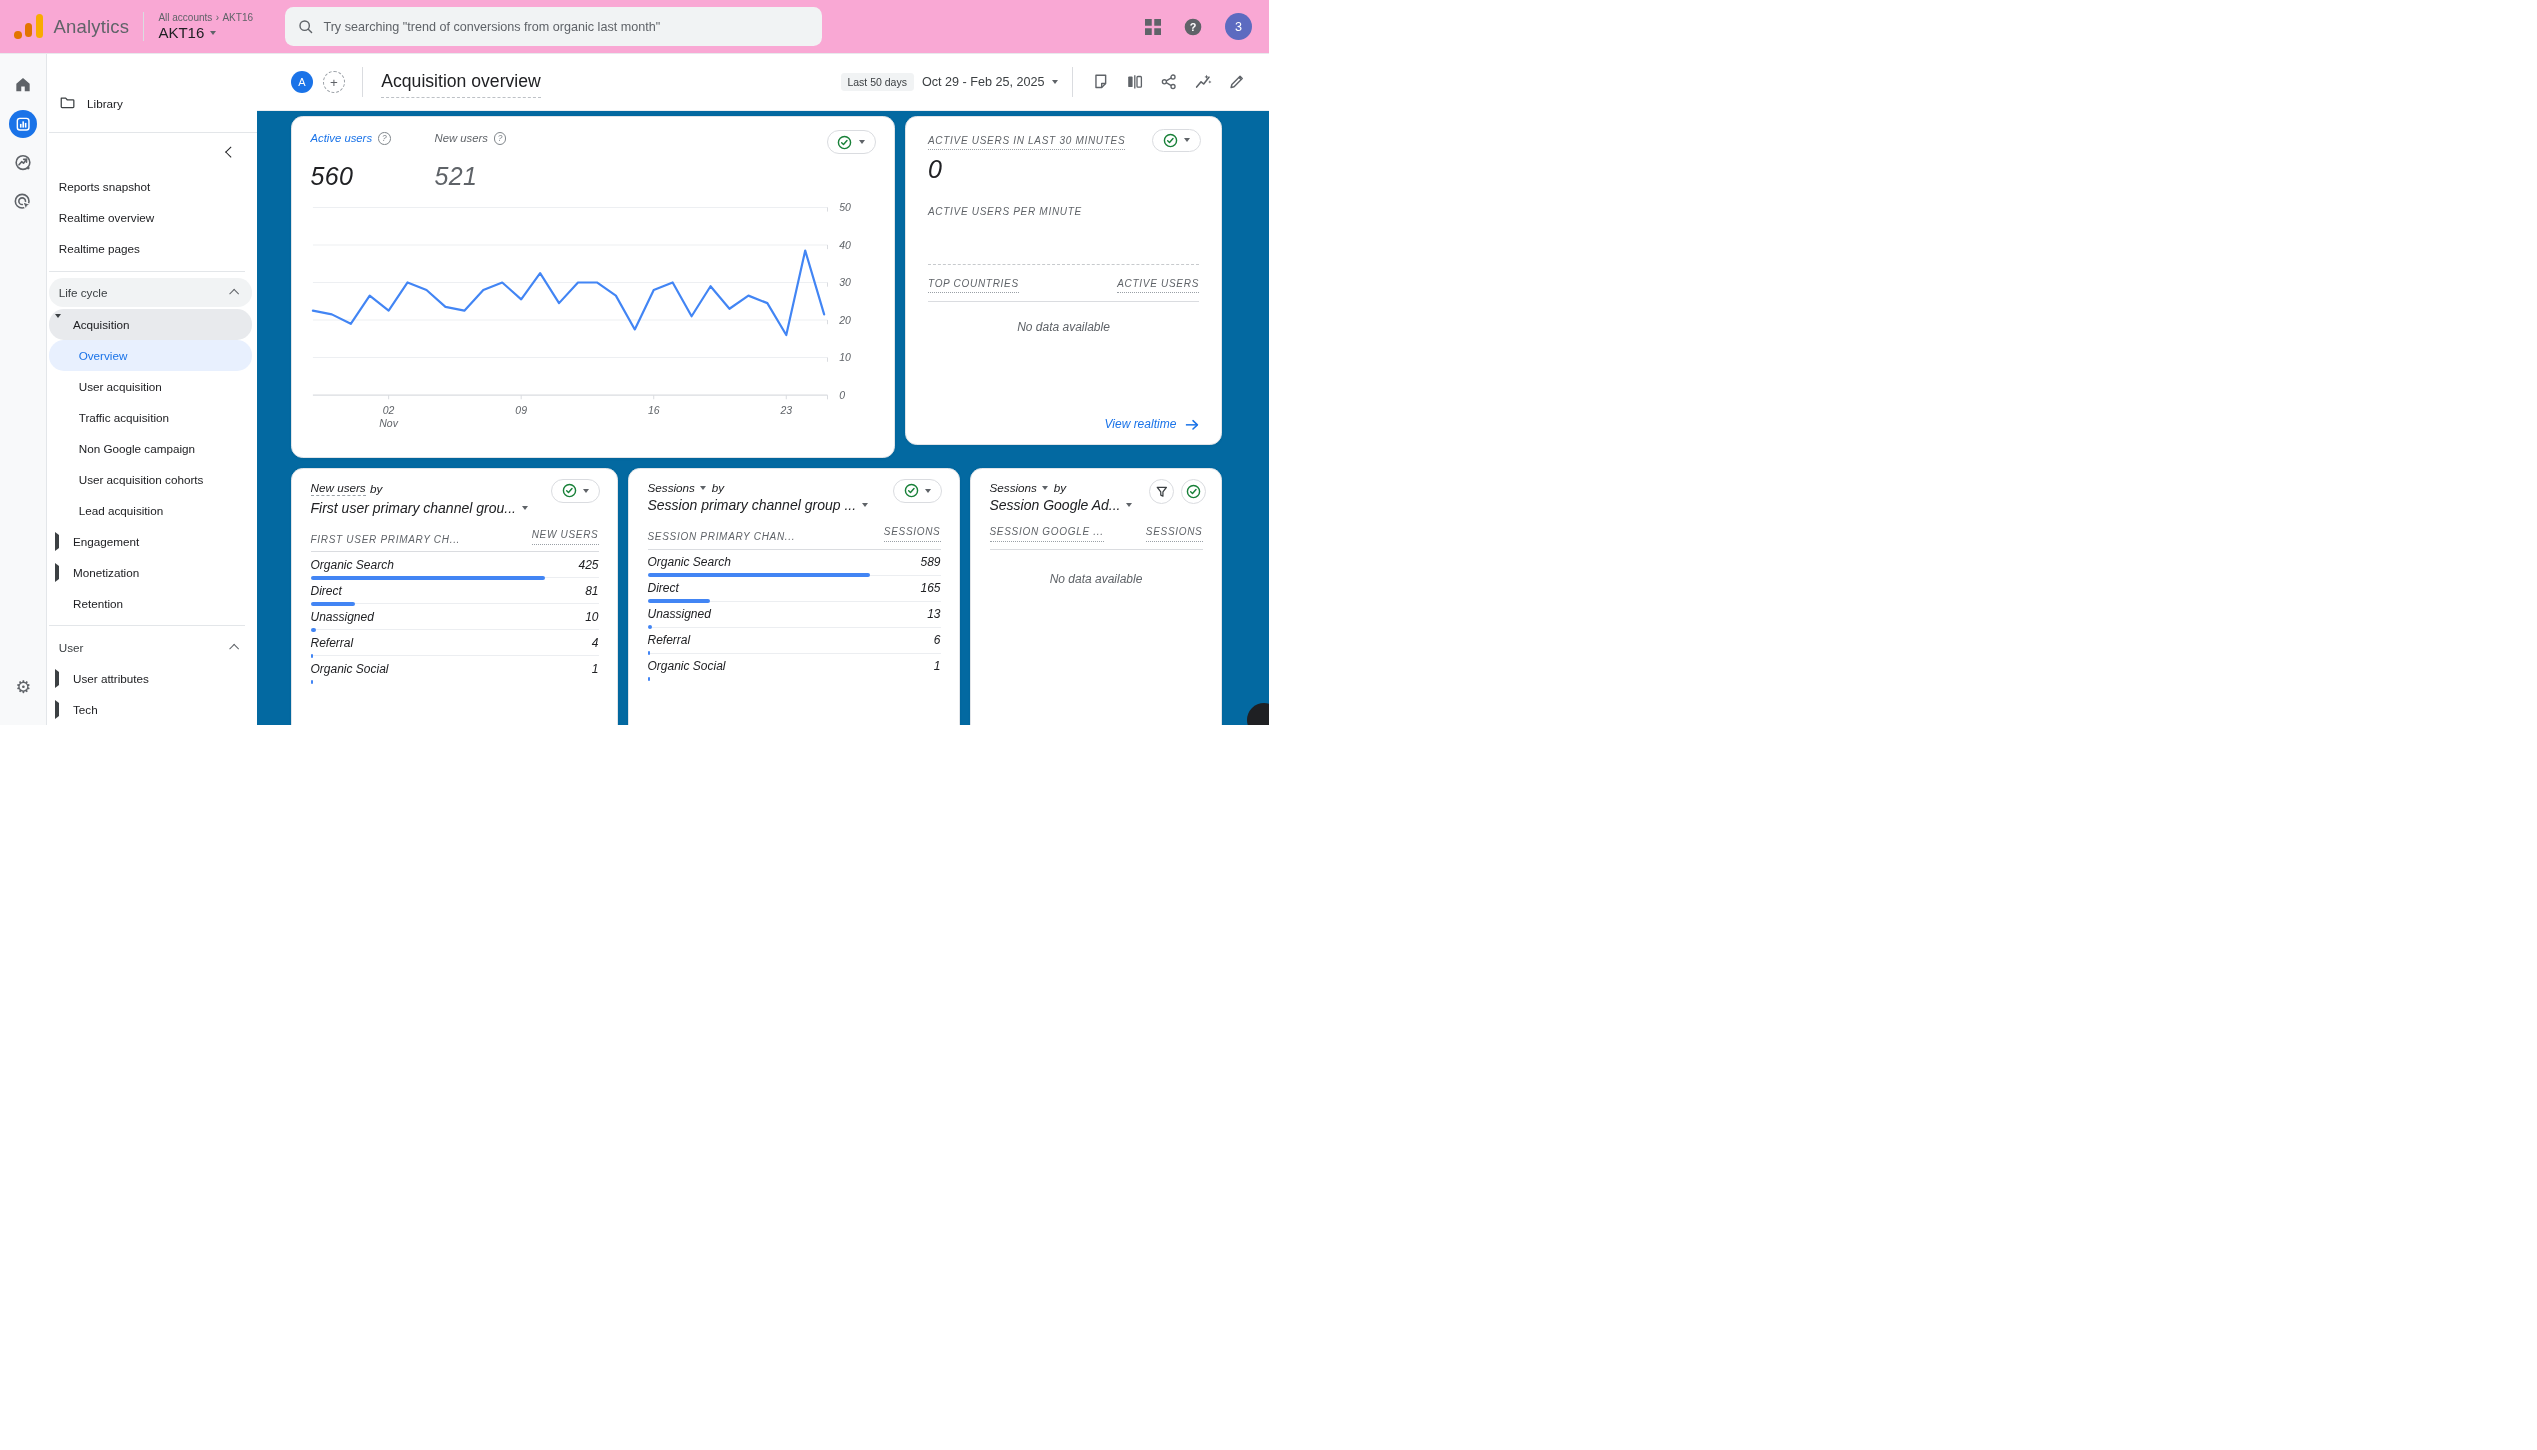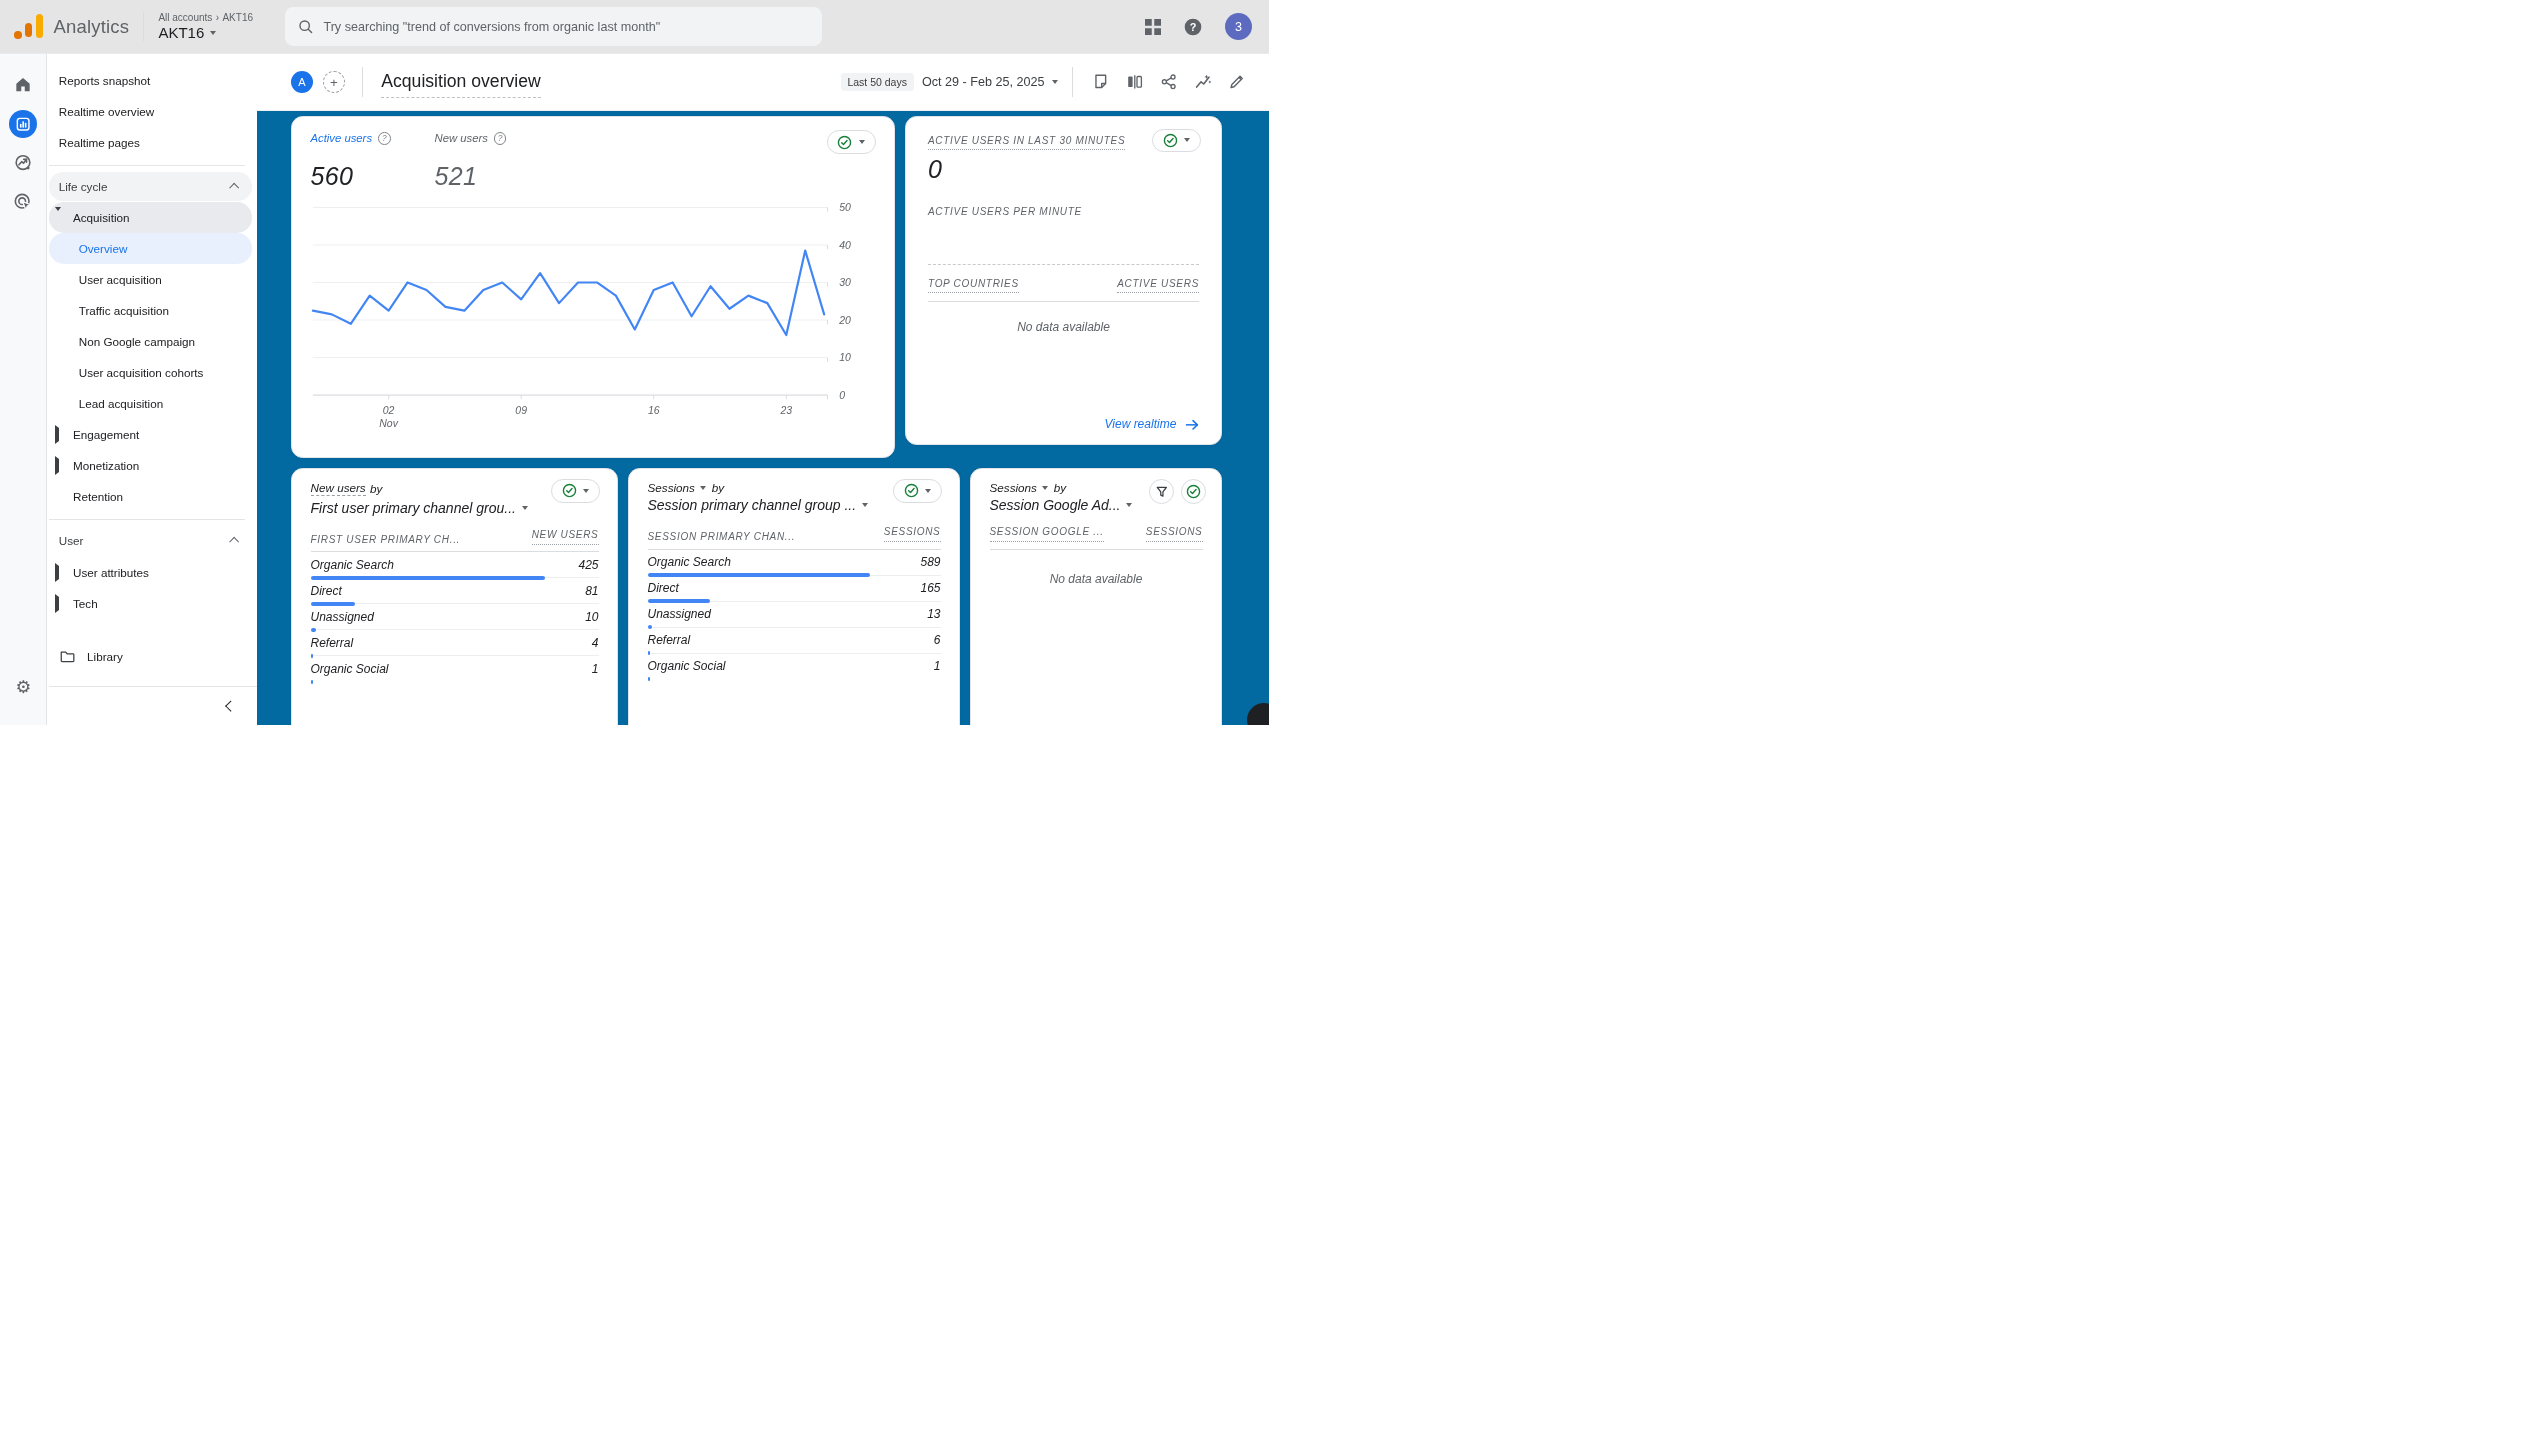--- a/index.html
+++ b/index.html
@@ -1,20 +1,20 @@
 <!DOCTYPE html>
 <html style="font-size:13.4px"><head>
 <meta charset="utf-8">
 <style>
   * { margin:0; padding:0; box-sizing:border-box; }
   html,body { width:1269px; height:725px; overflow:hidden; background:#fff;
     font-family:"Liberation Sans", sans-serif; color:#202124; position:relative; }
 
   
-  .topbar { height:54px; background:#e5e5e5; border-bottom:0.8px solid #e8eaed;
+  .topbar { height:54px; background:#f9a8d4; border-bottom:0.8px solid #e8eaed;
     display:flex; align-items:center; padding:0 17px 0 13.4px; position:relative; z-index:5; }
   .logo { width:30px; height:25px; position:relative; }
   .logo .b1 { position:absolute; right:0; top:0; width:7.6px; height:23.5px; border-radius:3.8px; background:#f9ab00; }
   .logo .b2 { position:absolute; right:11px; top:9.2px; width:7.6px; height:14.3px; border-radius:3.8px; background:#e37400; }
   .logo .b3 { position:absolute; left:0.8px; bottom:0; width:7.6px; height:7.6px; border-radius:50%; background:#e37400; }
   .product { font-size:18.5px; color:#5f6368; margin-left:10px; letter-spacing:0.2px; }
   .tb-div { width:0.8px; height:28.5px; background:#dadce0; margin:0 15px 0 13.4px; }
   .acct { display:flex; flex-direction:column; justify-content:center; gap:1.7px; }
   .crumb { font-size:10px; color:#5f6368; display:flex; align-items:center; gap:3.4px; cursor:pointer; }
   .prop { font-size:15px; color:#202124; display:flex; align-items:center; gap:5.9px; cursor:pointer; }
@@ -230,20 +230,31 @@
         <circle cx="11" cy="11" r="4" fill="none" stroke="#5f6368" stroke-width="1.9"></circle>
         <path d="M11.5 11.5 L21.5 15.2 L17.2 16.9 L15.4 21.3 Z" fill="#5f6368" stroke="#f8f9fa" stroke-width="1.6"></path>
       </svg>
     </div>
     <div class="rail-gear">
       <span class="gear-glyph">⚙</span>
     </div>
   </div>
 
   <div class="drawer">
+    <div style="margin-top:auto;">
+      <div class="lib-row">
+        <svg width="15" height="13.4" viewBox="0 0 18 16">
+          <path d="M1.5 2.5 h5.3 l1.8 2 h7 a1 1 0 0 1 1 1 V13 a1 1 0 0 1 -1 1 H2.5 a1 1 0 0 1 -1-1 Z" fill="none" stroke="#3c4043" stroke-width="1.5" stroke-linejoin="round"></path>
+        </svg>
+        <span>Library</span>
+      </div>
+      <div class="drawer-foot">
+        <div class="chev-left"></div>
+      </div>
+    </div>
     <div id="sidebar-menu">
         <div class="sb-item">Reports snapshot</div>
         <div class="sb-item">Realtime overview</div>
         <div class="sb-item">Realtime pages</div>
         <div class="sb-divider"></div>
         <div class="sb-header pill">
           <span>Life cycle</span>
           <span class="chev-up"></span>
         </div>
         <div class="sb-group open">
@@ -275,31 +286,20 @@
         </div>
         <div class="sb-group">
           <span class="car"><span class="car-right"></span></span>
           <span>User attributes</span>
         </div>
         <div class="sb-group">
           <span class="car"><span class="car-right"></span></span>
           <span>Tech</span>
         </div>
       </div>
-    <div style="margin-top:auto;">
-      <div class="lib-row">
-        <svg width="15" height="13.4" viewBox="0 0 18 16">
-          <path d="M1.5 2.5 h5.3 l1.8 2 h7 a1 1 0 0 1 1 1 V13 a1 1 0 0 1 -1 1 H2.5 a1 1 0 0 1 -1-1 Z" fill="none" stroke="#3c4043" stroke-width="1.5" stroke-linejoin="round"></path>
-        </svg>
-        <span>Library</span>
-      </div>
-      <div class="drawer-foot">
-        <div class="chev-left"></div>
-      </div>
-    </div>
   </div>
 
   <div class="main">
     <div class="report-header">
       <div class="prop-badge">A</div>
       <div class="add-btn">+</div>
       <div class="rh-div"></div>
       <div class="page-title">Acquisition overview</div>
       <div class="rh-right">
         <span class="date-chip">Last 50 days</span>

